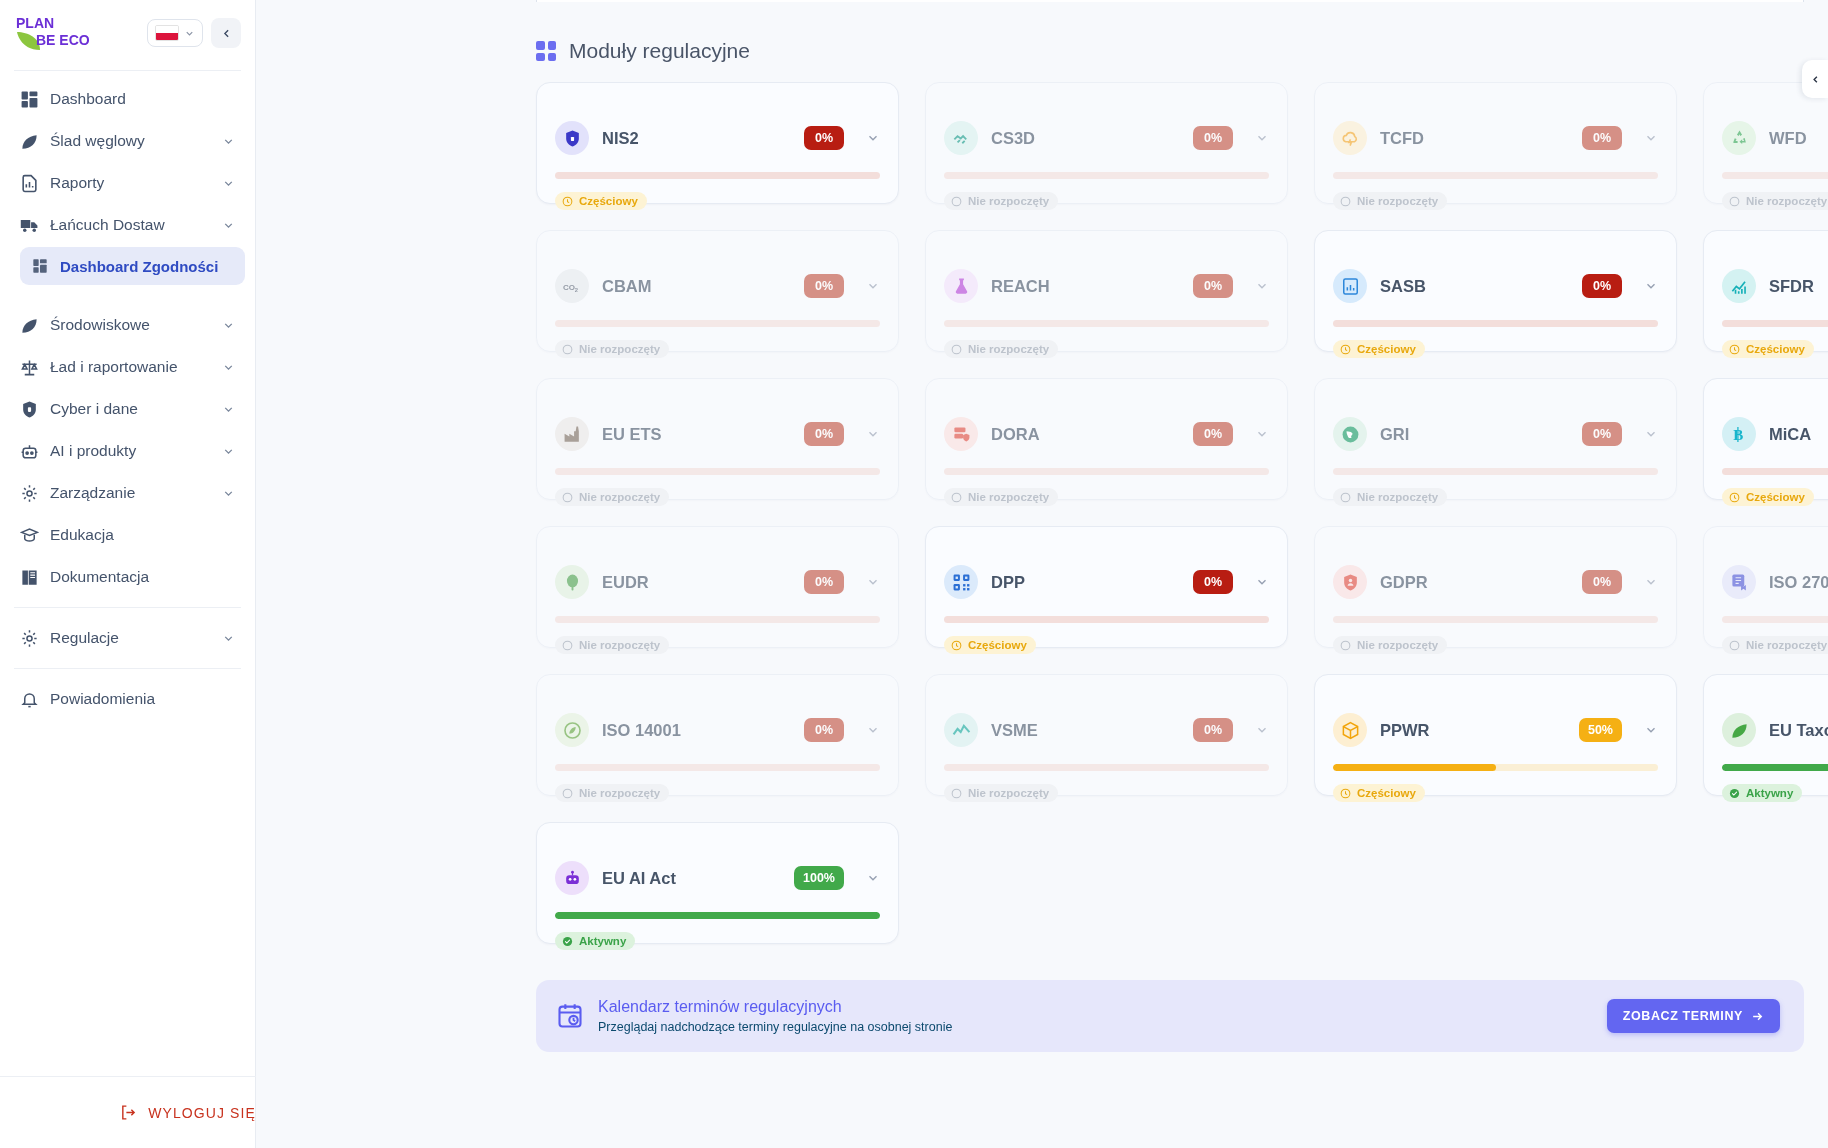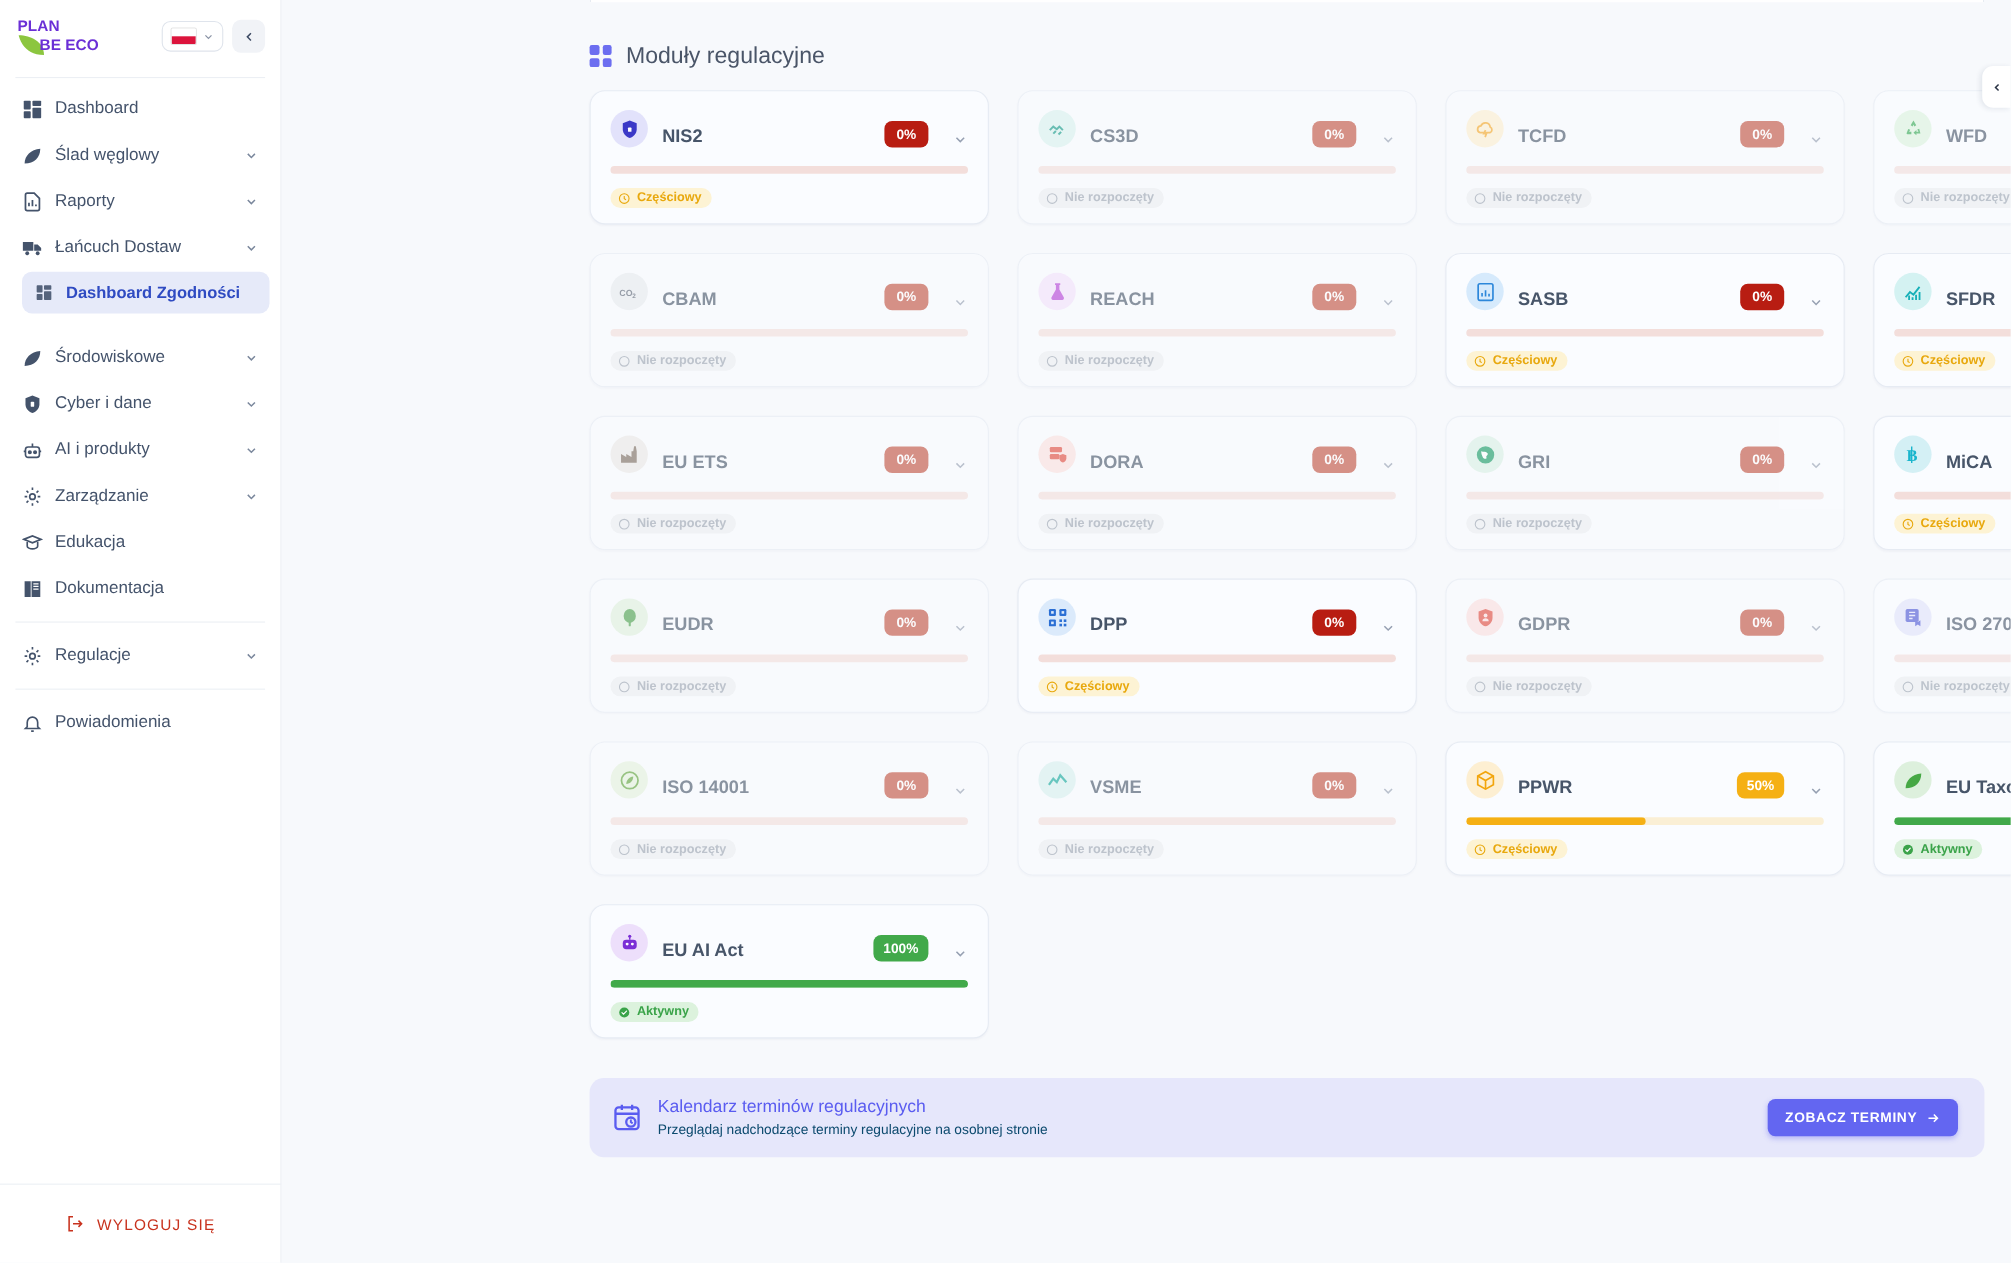--- a/index.html
+++ b/index.html
@@ -63,21 +63,21 @@
     height: 38px; margin: 2px 0 10px 10px; padding: 0 12px;
     border-radius: 9px; background: #e6eaf9; color: #2f4bc2;
     font-size: 15px; font-weight: bold; cursor: pointer;
   }
   .nav-sub .ico { width: 16px; height: 16px; flex: 0 0 16px; color: #55637c; }
   .nav-gap { height: 10px; }
 
   .logout-wrap {
     position: absolute; left: 0; bottom: 0; width: 256px;
     border-top: 1px solid #eceff4; height: 72px;
-    display: flex; align-items: center; justify-content: center;
+    display: flex; align-items: center; justify-content: flex-end;
   }
   .logout {
     display: flex; align-items: center; gap: 11px;
     color: #c8321e; font-size: 14px; letter-spacing: 1.1px;
     cursor: pointer; font-weight: 500;
   }
   .logout .ico { width: 17px; height: 17px; }
 
   
   .main {
@@ -112,21 +112,21 @@
     gap: 26px 26px;
     padding: 12px 0 0 280px;
   }
   .card {
     background: #fafcff; border: 1px solid #e6ebf3; border-radius: 14px;
     padding: 17px 18px 14px 18px; height: 122px;
     box-shadow: 0 1px 2px rgba(40,55,90,.04);
     cursor: pointer; position: relative;
   }
   .card.dim { opacity: .62; }
-  .card-head { display: flex; align-items: flex-end; gap: 13px; }
+  .card-head { display: flex; align-items: center; gap: 13px; margin-top: 21px; }
   .c-ico {
     width: 34px; height: 34px; border-radius: 50%;
     display: flex; align-items: center; justify-content: center;
     flex: 0 0 34px;
   }
   .c-ico svg { width: 19px; height: 19px; display: block; }
   .c-name { font-size: 16.5px; font-weight: bold; color: #475569; flex: 1;
             white-space: nowrap; }
   .pct {
     font-size: 12.5px; font-weight: bold; color: #fff;
@@ -265,20 +265,31 @@
           <svg viewBox="0 0 24 24" fill="currentColor">
               <path d="M3 21c0-9 7-16 18-17 0 10-7 17-18 17z"></path>
             </svg>
         </span>
         <span class="lbl">Środowiskowe</span>
         <svg class="chev" viewBox="0 0 24 24" fill="none" stroke="currentColor" stroke-width="2.5">
             <path d="M6 9l6 6 6-6"></path>
           </svg>
       </div>
 
+      <div class="nav-item">
+        <span class="ico">
+          <svg viewBox="0 0 24 24" fill="none" stroke="currentColor" stroke-width="1.9">
+              <path d="M12 3v18M6 21h12M3 8h18M6 8l-3 6h6zM18 8l-3 6h6z"></path>
+            </svg>
+        </span>
+        <span class="lbl">Ład i raportowanie</span>
+        <svg class="chev" viewBox="0 0 24 24" fill="none" stroke="currentColor" stroke-width="2.5">
+            <path d="M6 9l6 6 6-6"></path>
+          </svg>
+      </div>
 
       <div class="nav-item">
         <span class="ico">
           <svg viewBox="0 0 24 24" fill="currentColor">
               <path d="M12 2l8 3v7c0 5-3.5 8.5-8 10-4.5-1.5-8-5-8-10V5z"></path>
               <rect x="10" y="9" width="4" height="6" rx="1" fill="#fff"></rect>
             </svg>
         </span>
         <span class="lbl">Cyber i dane</span>
         <svg class="chev" viewBox="0 0 24 24" fill="none" stroke="currentColor" stroke-width="2.5">

